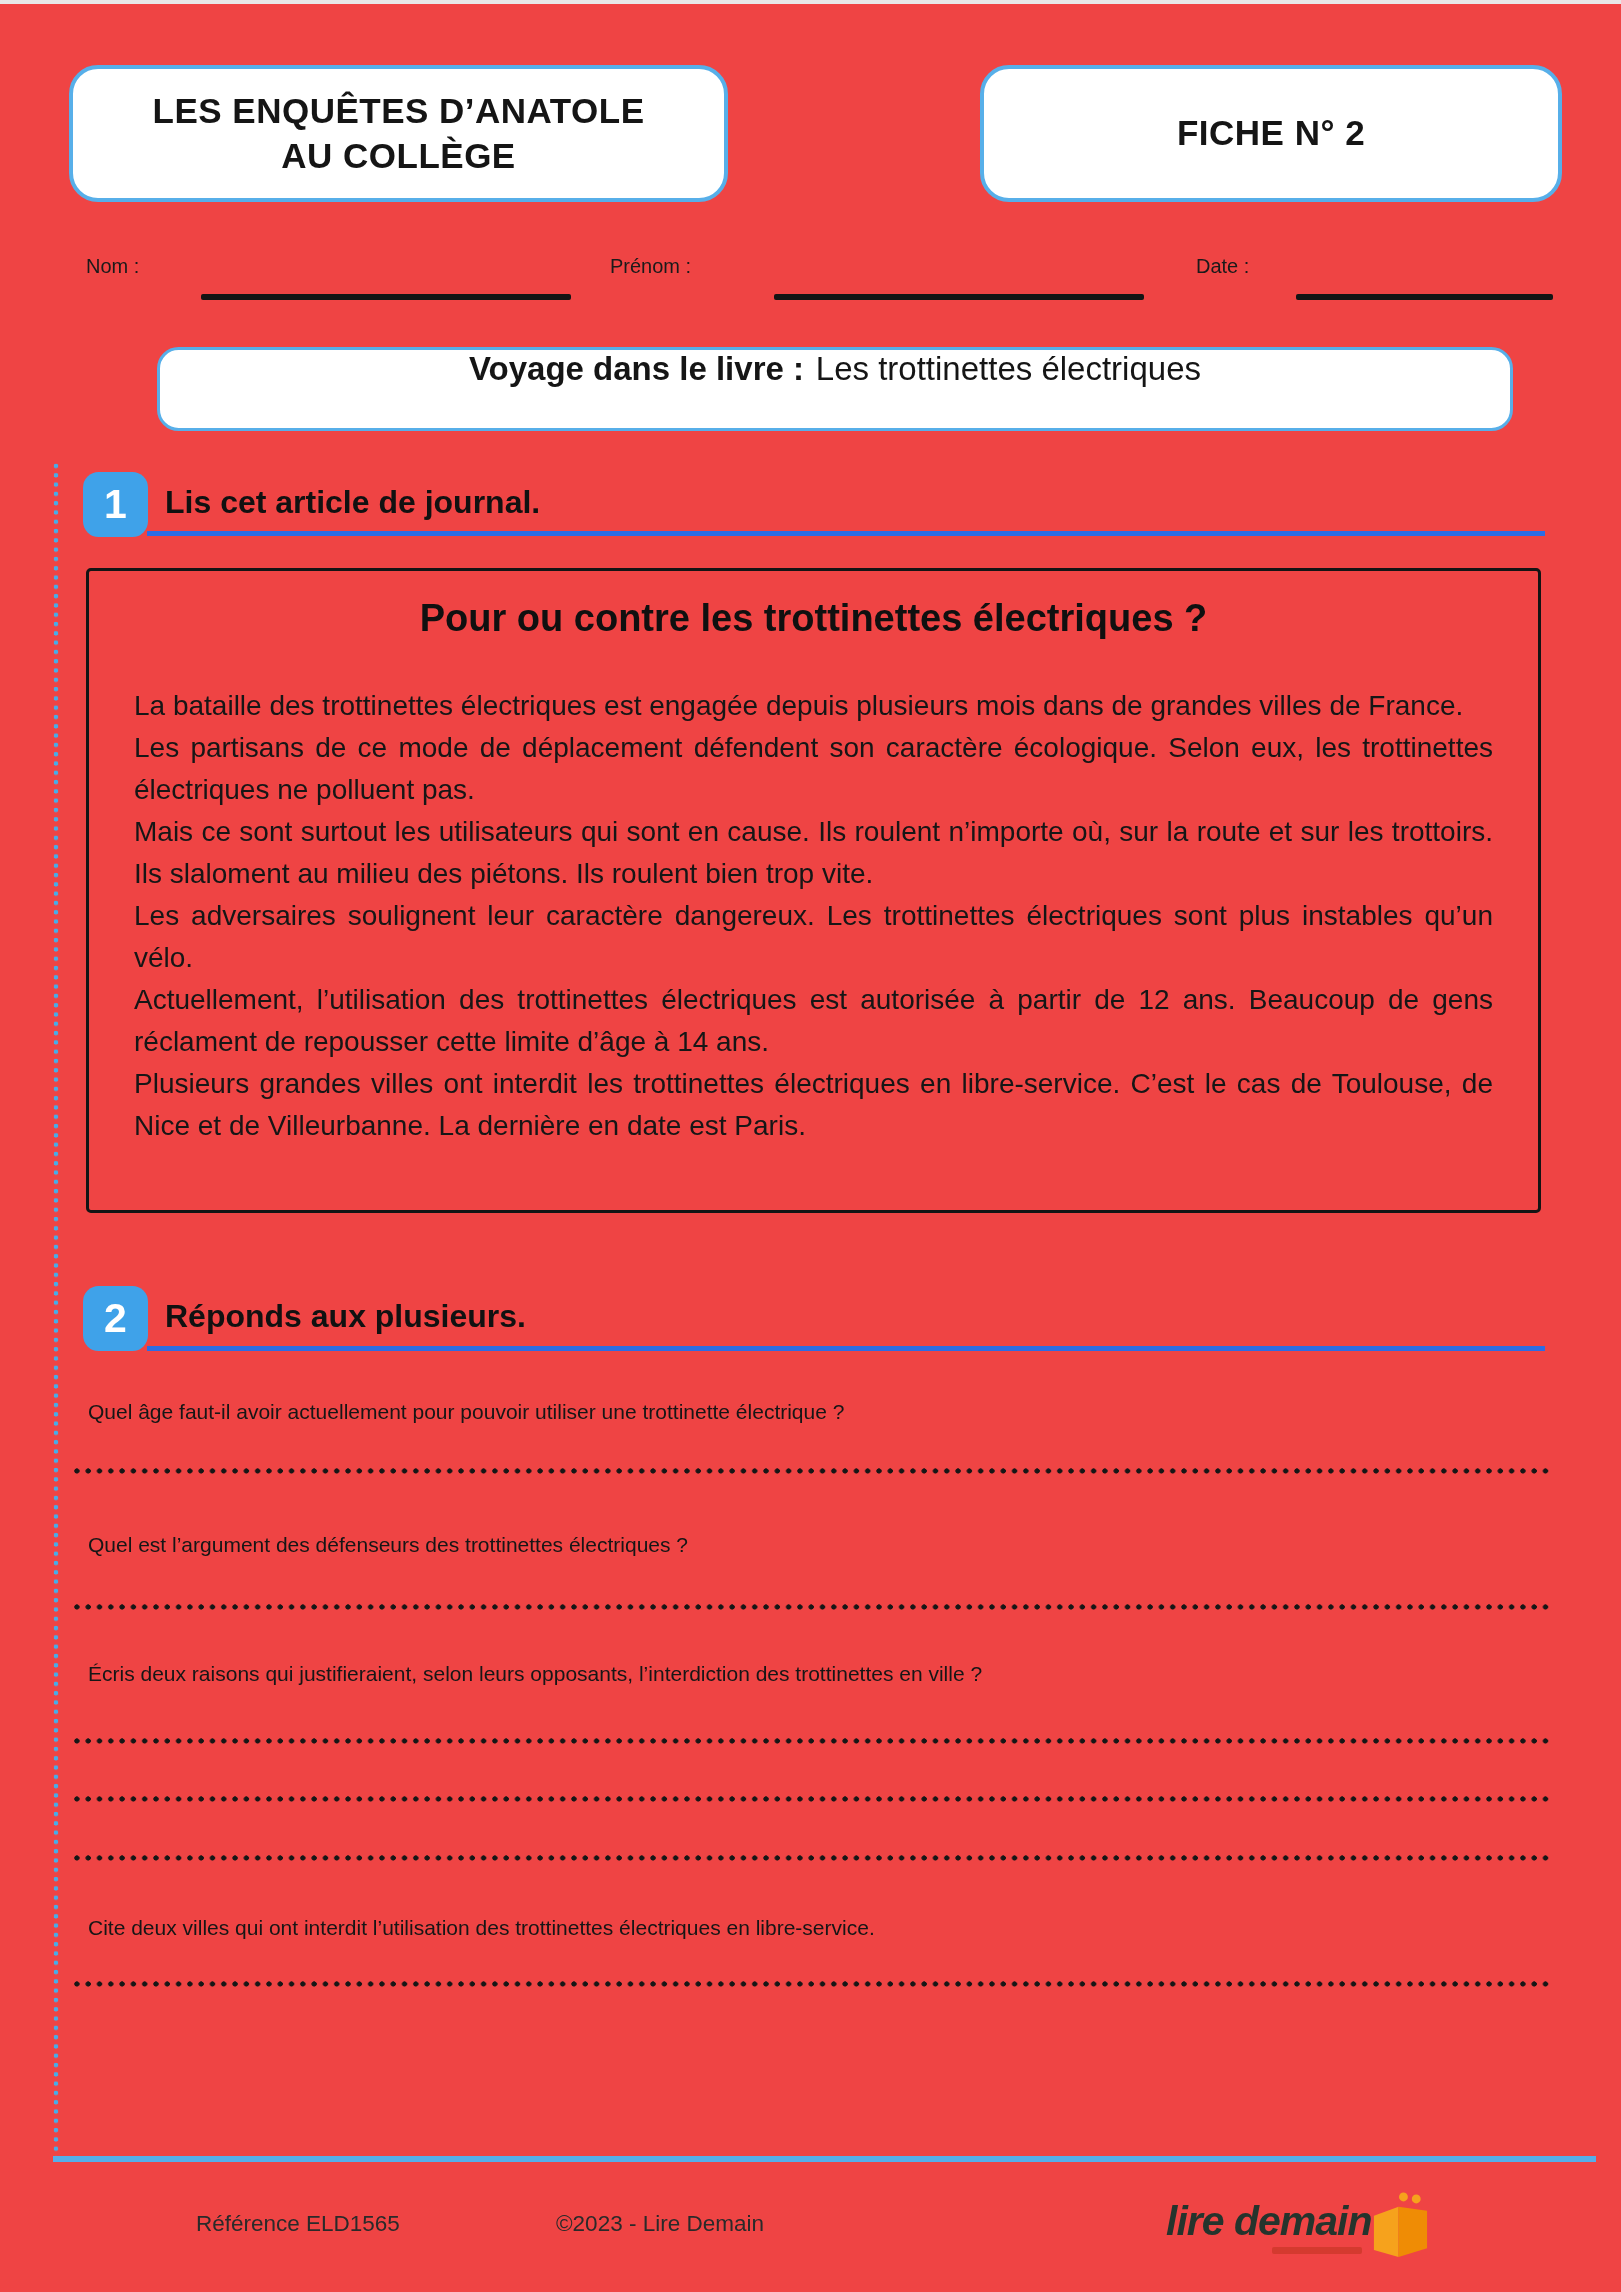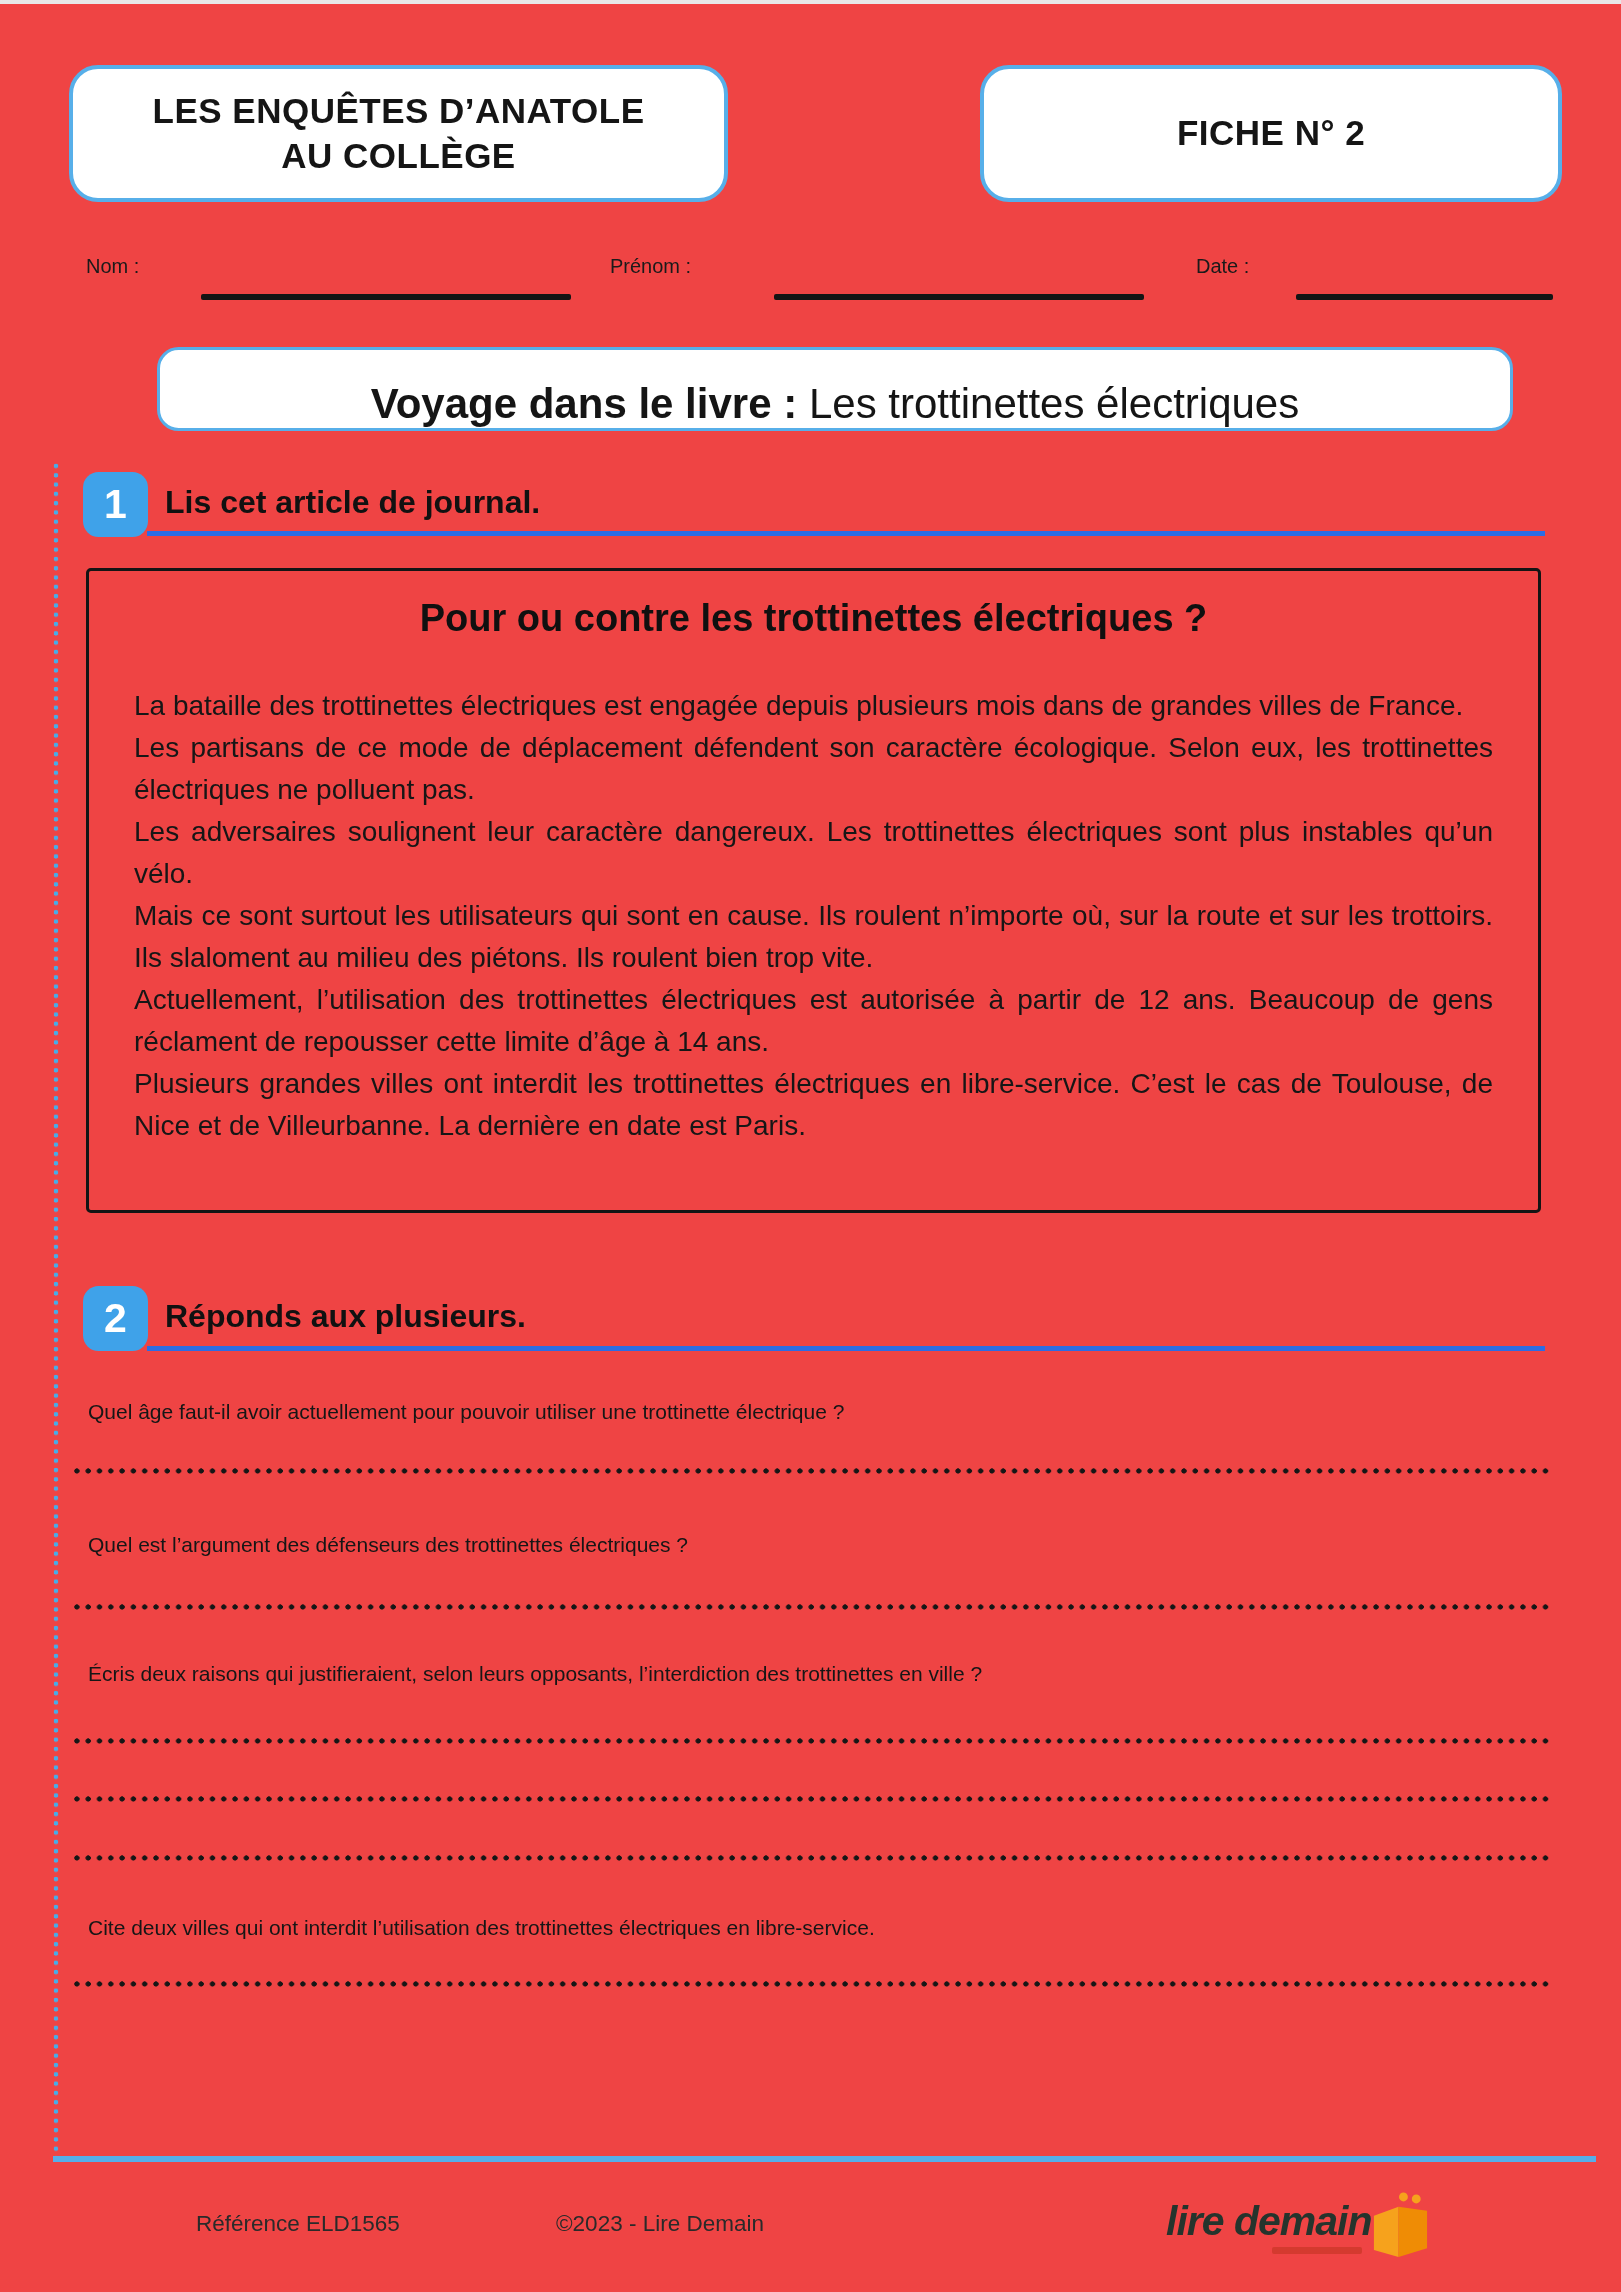--- a/index.html
+++ b/index.html
@@ -15,21 +15,21 @@
   .hdr-box.left{left:69px;top:61px;width:651px;height:129px;}
   .hdr-box.right{left:980px;top:61px;width:574px;height:129px;}
   .hdr-box .big{font-size:35px;font-weight:700;line-height:1.28;letter-spacing:0.5px;}
   
   .id-label{position:absolute;font-size:20px;color:#1a1a1a;}
   .id-line{position:absolute;height:5.9px;background:#141414;border-radius:2px;}
   
   .title-box{
     position:absolute;left:157px;top:343px;width:1350px;height:78px;
     border:3.9px solid #57afe9;border-radius:21.6px;background:#fff;
-    display:flex;align-items:flex-end;justify-content:center;font-size:42px;
+    display:flex;align-items:flex-start;justify-content:center;font-size:33px;
   }
   .title-box .bold{font-weight:700;margin-right:11.8px;}
   
   .sec-badge{
     position:absolute;width:65px;height:65px;border-radius:15.7px;background:#3fa2e9;
     display:flex;align-items:center;justify-content:center;color:#fff;font-size:41px;font-weight:700;
   }
   .sec-title{position:absolute;font-size:32px;font-weight:700;color:#111;}
   .sec-rule{position:absolute;height:4.9px;background:#2d6ce4;}
   
@@ -98,22 +98,22 @@
   <div class="sec-badge" style="left:83px;top:468px;">
     <span>1</span>
   </div>
   <span class="sec-title" style="left:165px;top:480px;">Lis cet article de journal.</span>
   <div class="sec-rule" style="left:147px;top:527px;width:1398px;"></div>
 
   <div class="article">
     <h3>Pour ou contre les trottinettes électriques ?</h3>
     <p>La bataille des trottinettes électriques est engagée depuis plusieurs mois dans de grandes villes de France.</p>
     <p>Les partisans de ce mode de déplacement défendent son caractère écologique. Selon eux, les trottinettes électriques ne polluent pas.</p>
+    <p>Mais ce sont surtout les utilisateurs qui sont en cause. Ils roulent n’importe où, sur la route et sur les trottoirs. Ils slaloment au milieu des piétons. Ils roulent bien trop vite.</p>
     <p>Les adversaires soulignent leur caractère dangereux. Les trottinettes électriques sont plus instables qu’un vélo.</p>
-    <p>Mais ce sont surtout les utilisateurs qui sont en cause. Ils roulent n’importe où, sur la route et sur les trottoirs. Ils slaloment au milieu des piétons. Ils roulent bien trop vite.</p>
     <p>Actuellement, l’utilisation des trottinettes électriques est autorisée à partir de 12 ans. Beaucoup de gens réclament de repousser cette limite d’âge à 14 ans.</p>
     <p>Plusieurs grandes villes ont interdit les trottinettes électriques en libre-service. C’est le cas de Toulouse, de Nice et de Villeurbanne. La dernière en date est Paris.</p>
   </div>
 
   <div class="sec-badge" style="left:83px;top:1282px;">
     <span>2</span>
   </div>
   <span class="sec-title" style="left:165px;top:1294px;">Réponds aux plusieurs.</span>
   <div class="sec-rule" style="left:147px;top:1342px;width:1398px;"></div>
 

